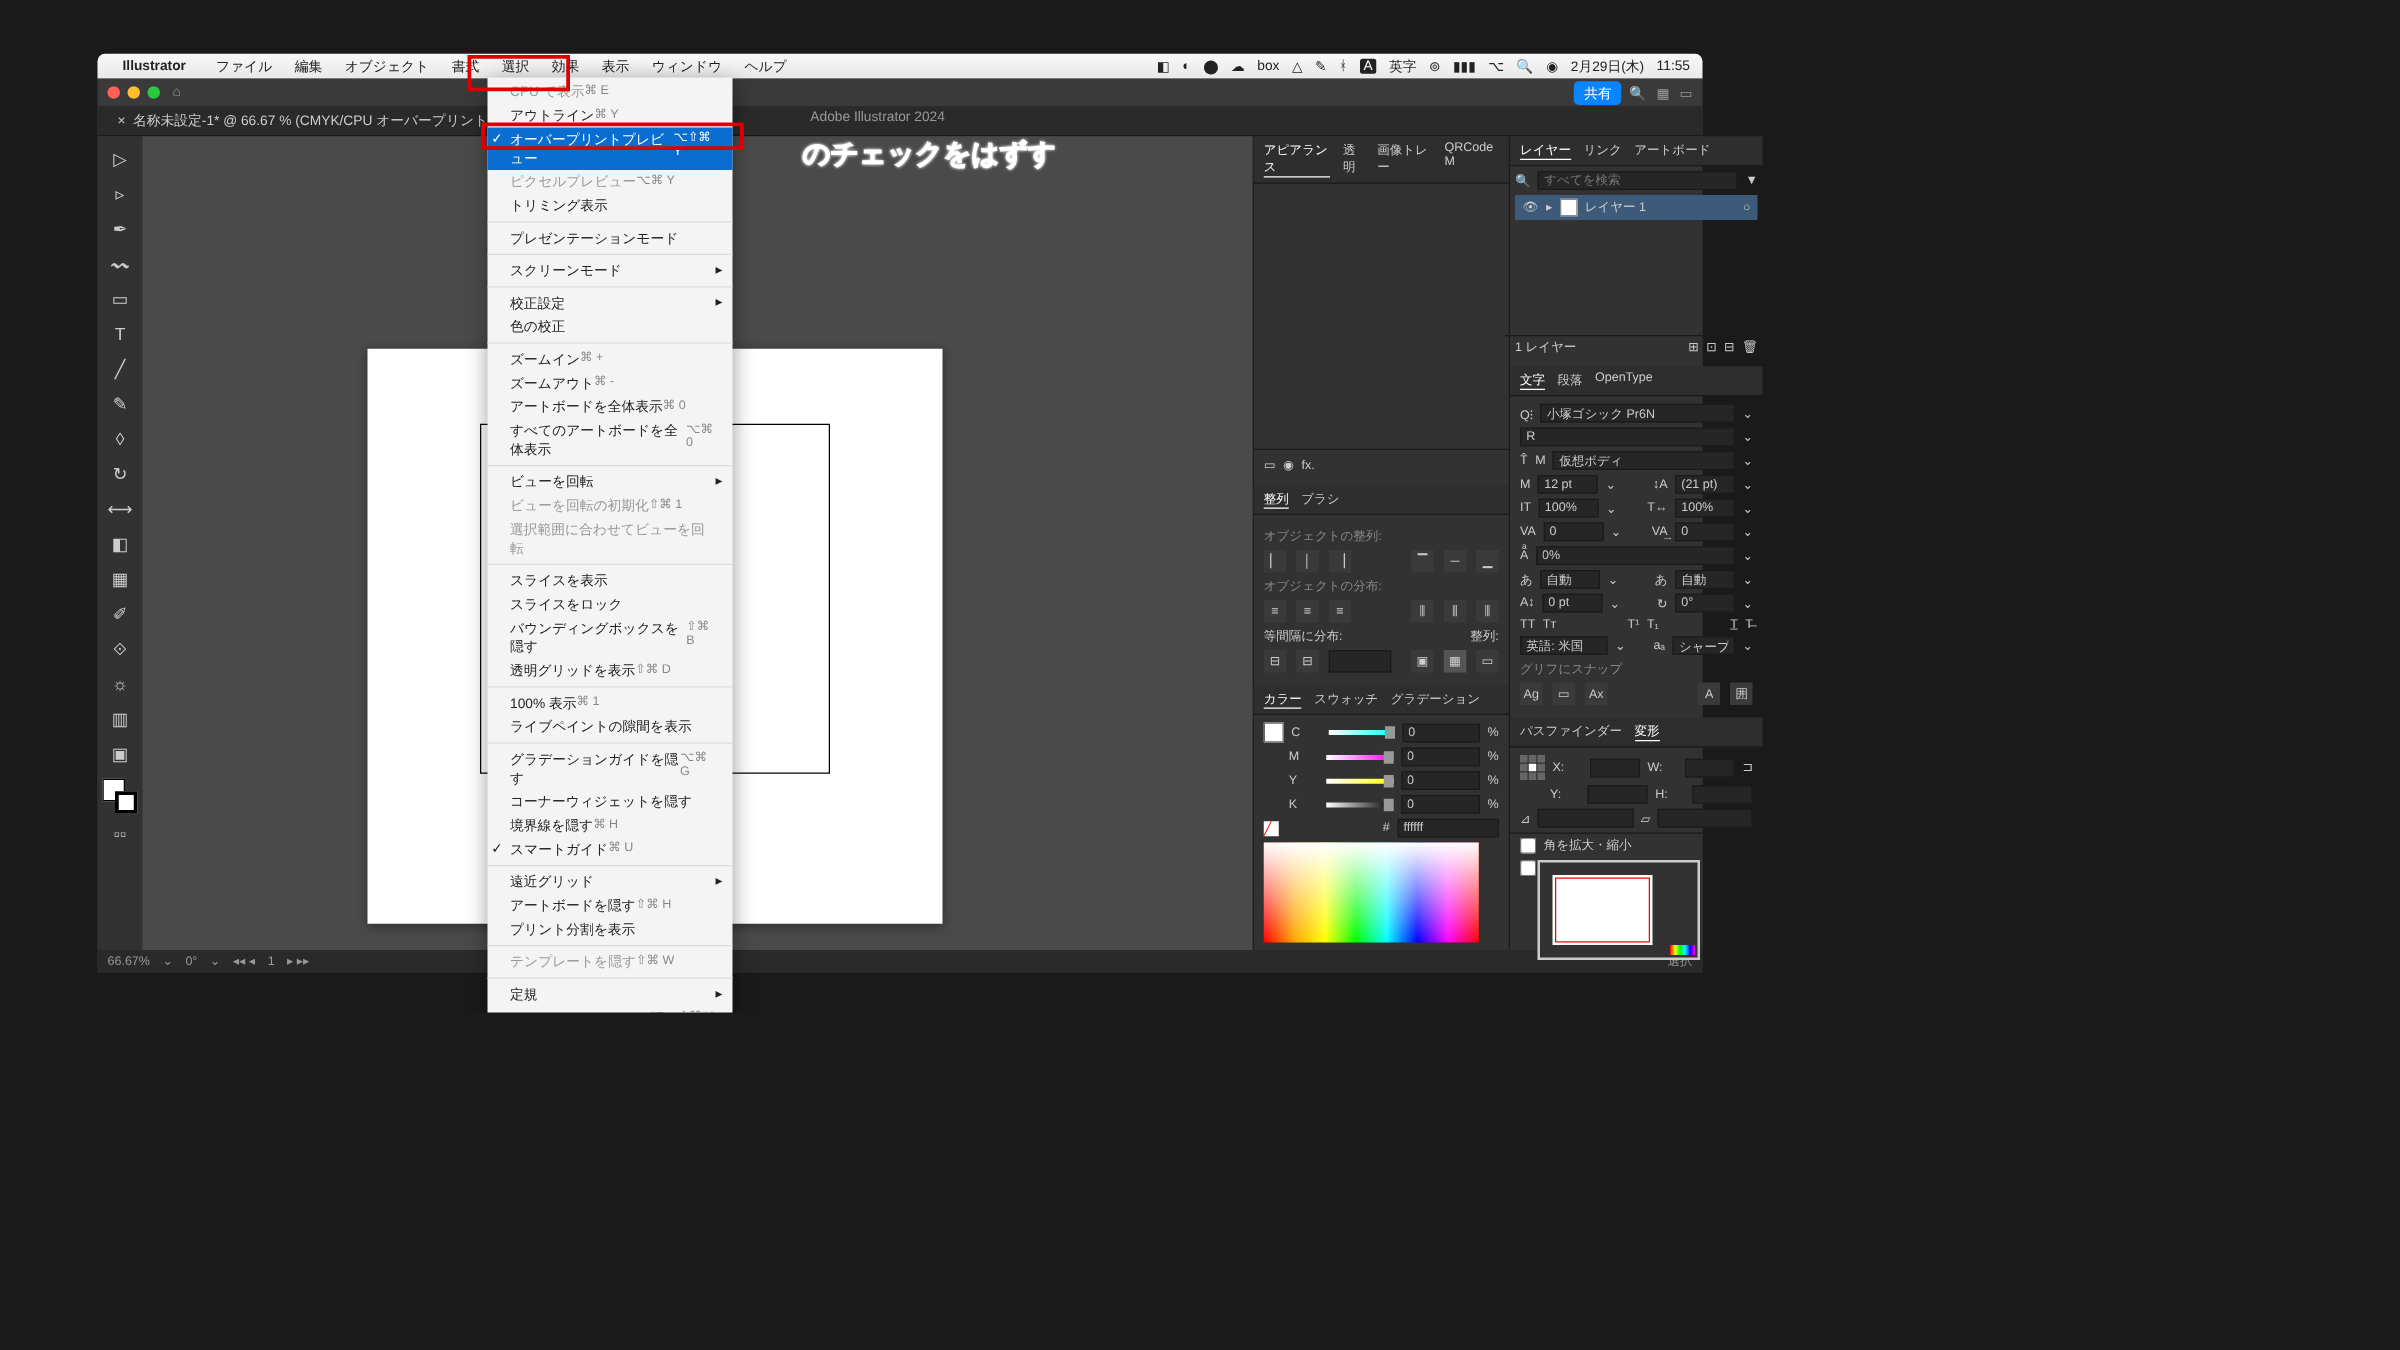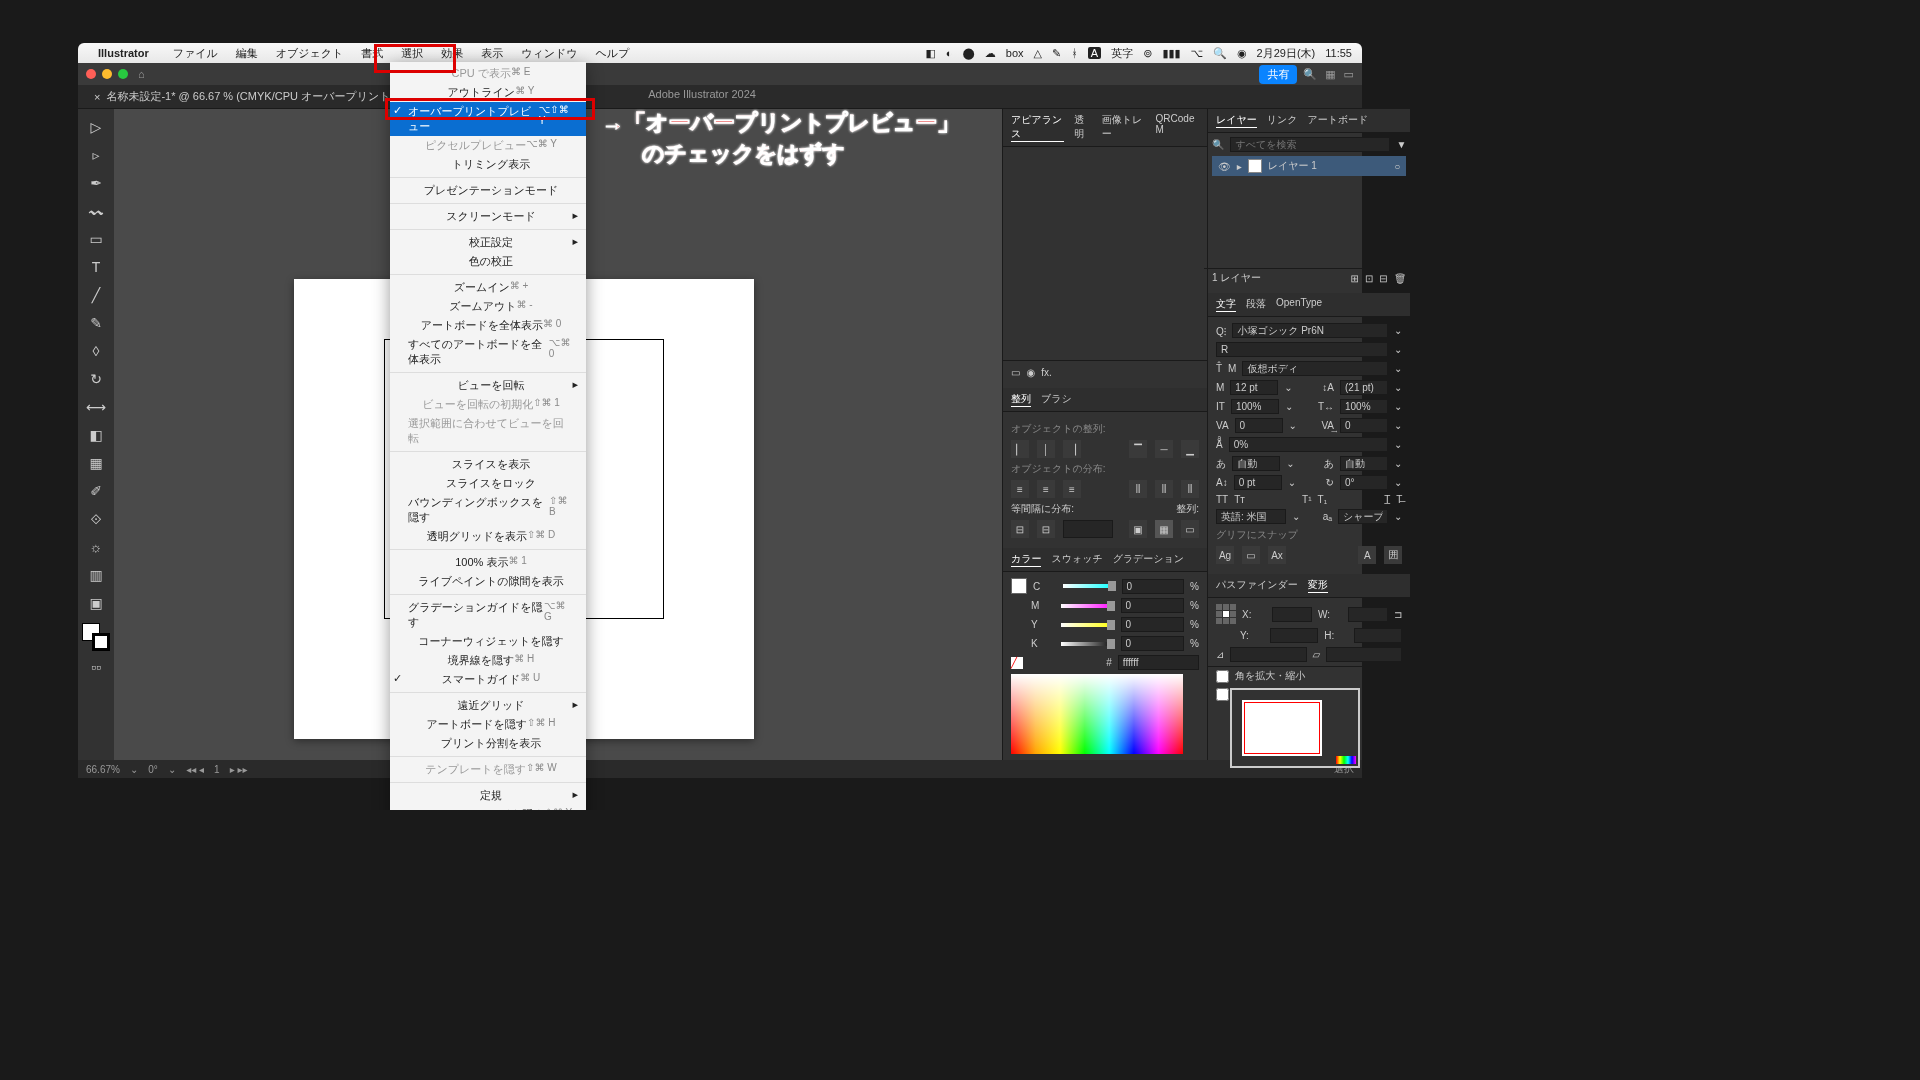--- a/index.html
+++ b/index.html
@@ -34,21 +34,21 @@
 .fillstroke { margin-top: 4px; position: relative; width: 28px; height: 28px; }
 .fillbox { position: absolute; width: 18px; height: 18px; background: #fff; border: 1px solid #000; }
 .strokebox { position: absolute; bottom: 0; right: 0; width: 18px; height: 18px; border: 3px solid #000; background: #fff; }
 
 .canvas { flex: 1; background: #4a4a4a; position: relative; overflow: hidden; }
 .artboard { position: absolute; left: 180px; top: 170px; width: 460px; height: 460px; background: #fff; box-shadow: 0 2px 8px rgba(0,0,0,.4); }
 .rect { position: absolute; left: 90px; top: 60px; width: 280px; height: 280px; border: 1px solid #000; }
 
 
 .dropdown { position: absolute; left: 390px; top: 62px; width: 196px; background: #f4f4f4; color: #222; box-shadow: 0 4px 16px rgba(0,0,0,.4); z-index: 100; padding: 2px 0; }
-.dropdown .mitem { display: flex; justify-content: center; padding: 2px 12px; font-size: 11px; cursor: pointer; }
+.dropdown .mitem { display: flex; justify-content: flex-start; padding: 2px 12px; font-size: 11px; cursor: pointer; }
 .dropdown .mitem.disabled { color: #999; }
 .dropdown .mitem .sc { color: #888; font-size: 10px; }
 .dropdown .mitem.check::before { content: "✓"; position: absolute; left: 3px; }
 .dropdown .mitem { position: relative; padding-left: 18px; }
 .dropdown .sep { height: 1px; background: #ddd; margin: 3px 0; }
 .dropdown .sub::after { content: "▸"; position: absolute; right: 8px; }
 .dropdown .highlighted { background: #0a6ed1; color: #fff; }
 .dropdown .highlighted .sc { color: #fff; }
 
 
@@ -638,21 +638,20 @@
       <span>新規表示...</span>
     </div>
     <div class="mitem">
       <span>表示の編集...</span>
     </div>
   </div>
 
 <div class="redbox1"></div>
 <div class="redbox2"></div>
 <div class="anno">
-  <div>→「オーバープリントプレビュー」</div>
   <div style="padding-left:40px">のチェックをはずす</div>
 </div>
 
 <div class="navthumb">
   <div class="inner">
     <div class="viewbox"></div>
   </div>
   <div class="colorbar"></div>
 </div>
 

